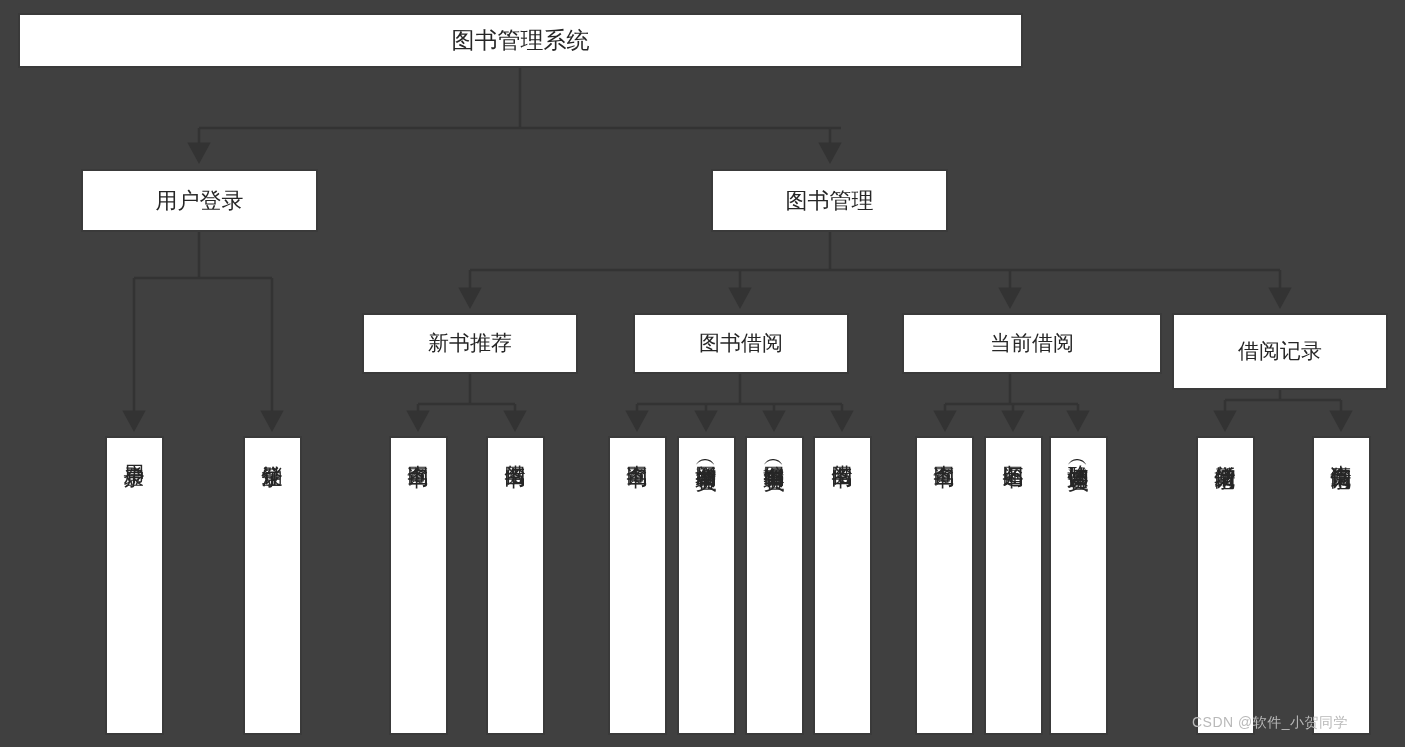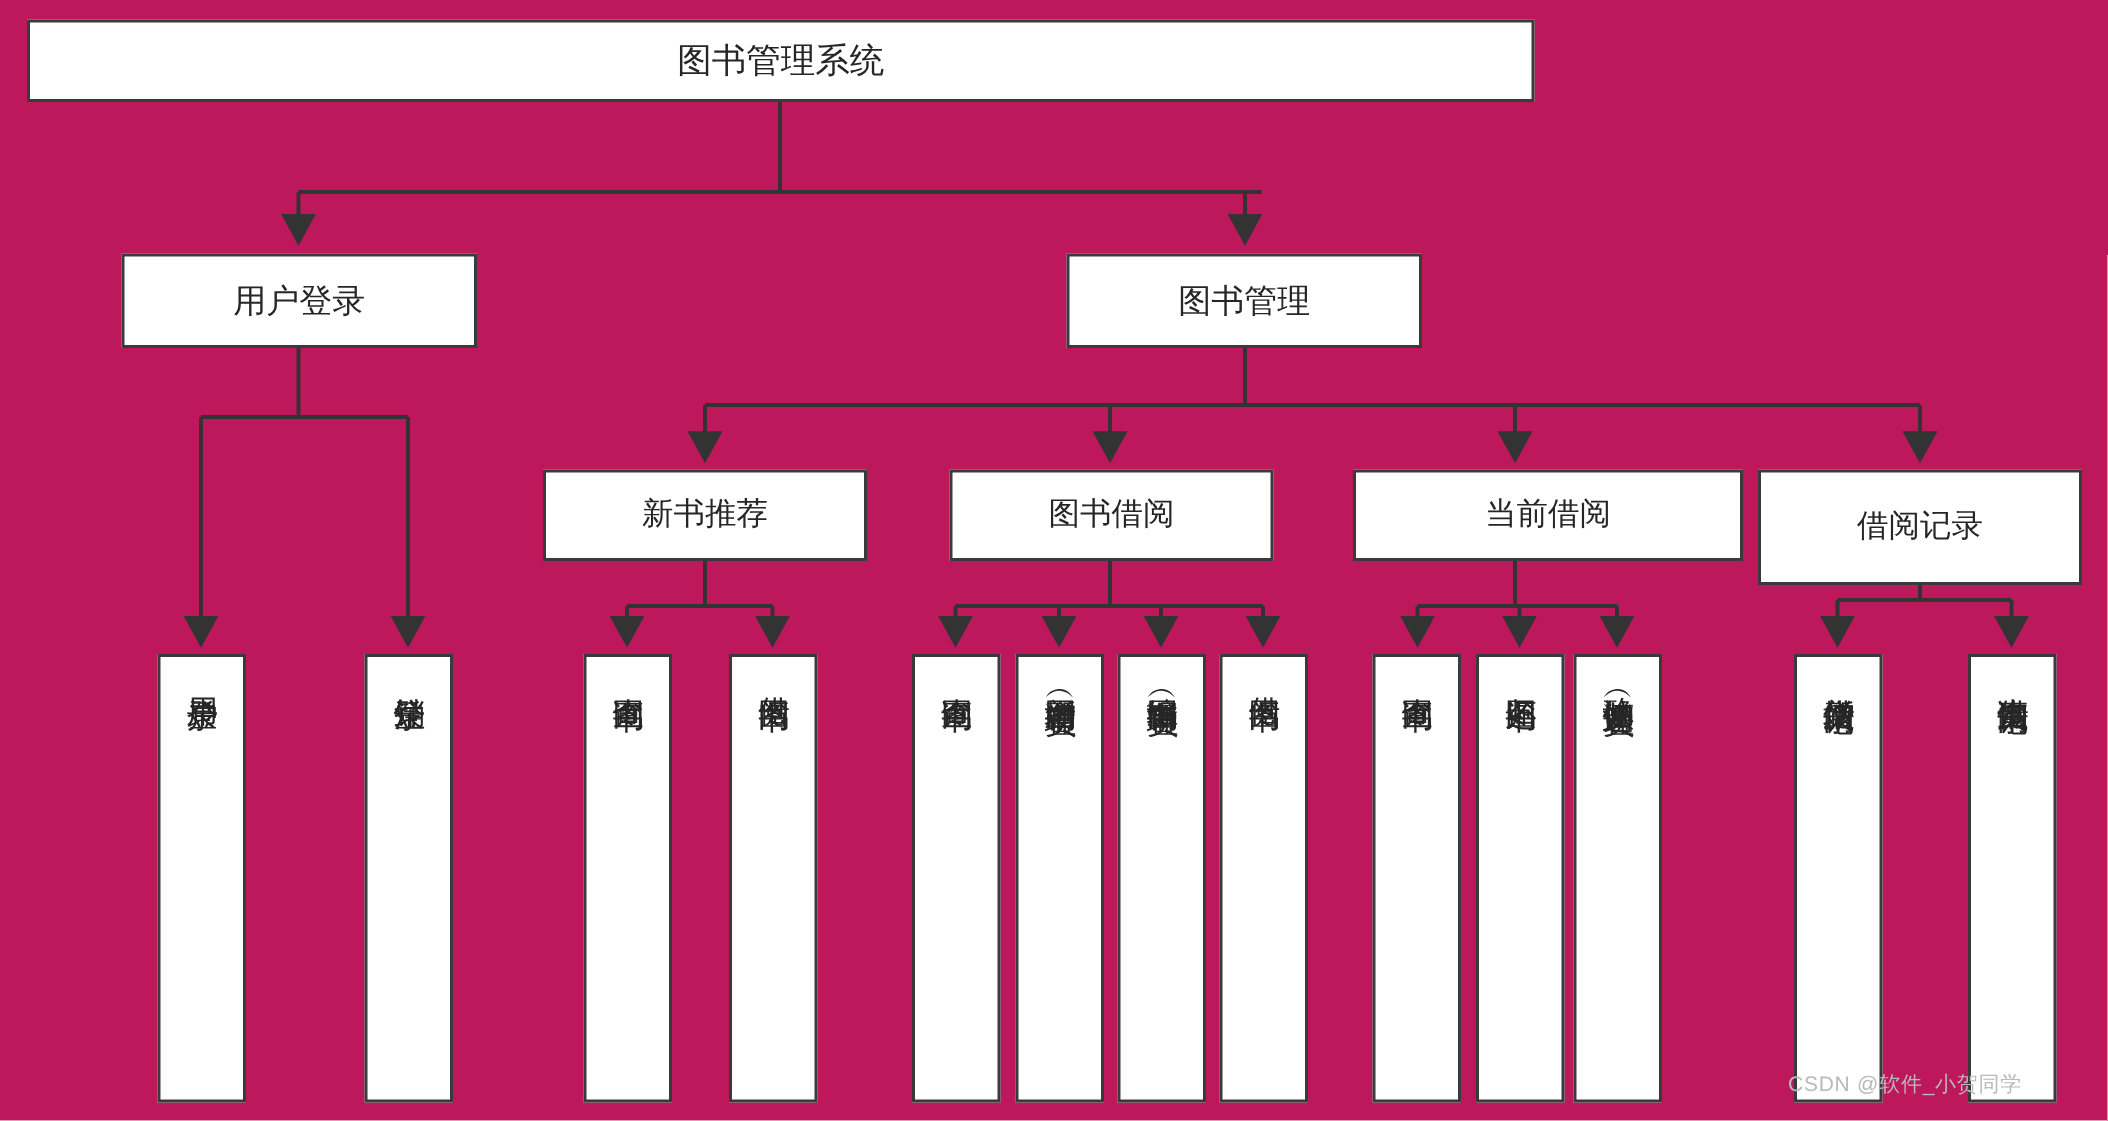--- a/index.html
+++ b/index.html
@@ -8,21 +8,21 @@
     background: #ffffff;
   }
   body {
     font-family: "Liberation Sans", "DejaVu Sans", sans-serif;
     color: #1a1a1a;
   }
   #canvas {
     position: relative;
     width: 1405px;
     height: 747px;
-    background: #be185d;
+    background: #404040;
     overflow: hidden;
   }
   svg#edges {
     position: absolute;
     left: 0;
     top: 0;
     width: 1405px;
     height: 747px;
     pointer-events: none;
   }

